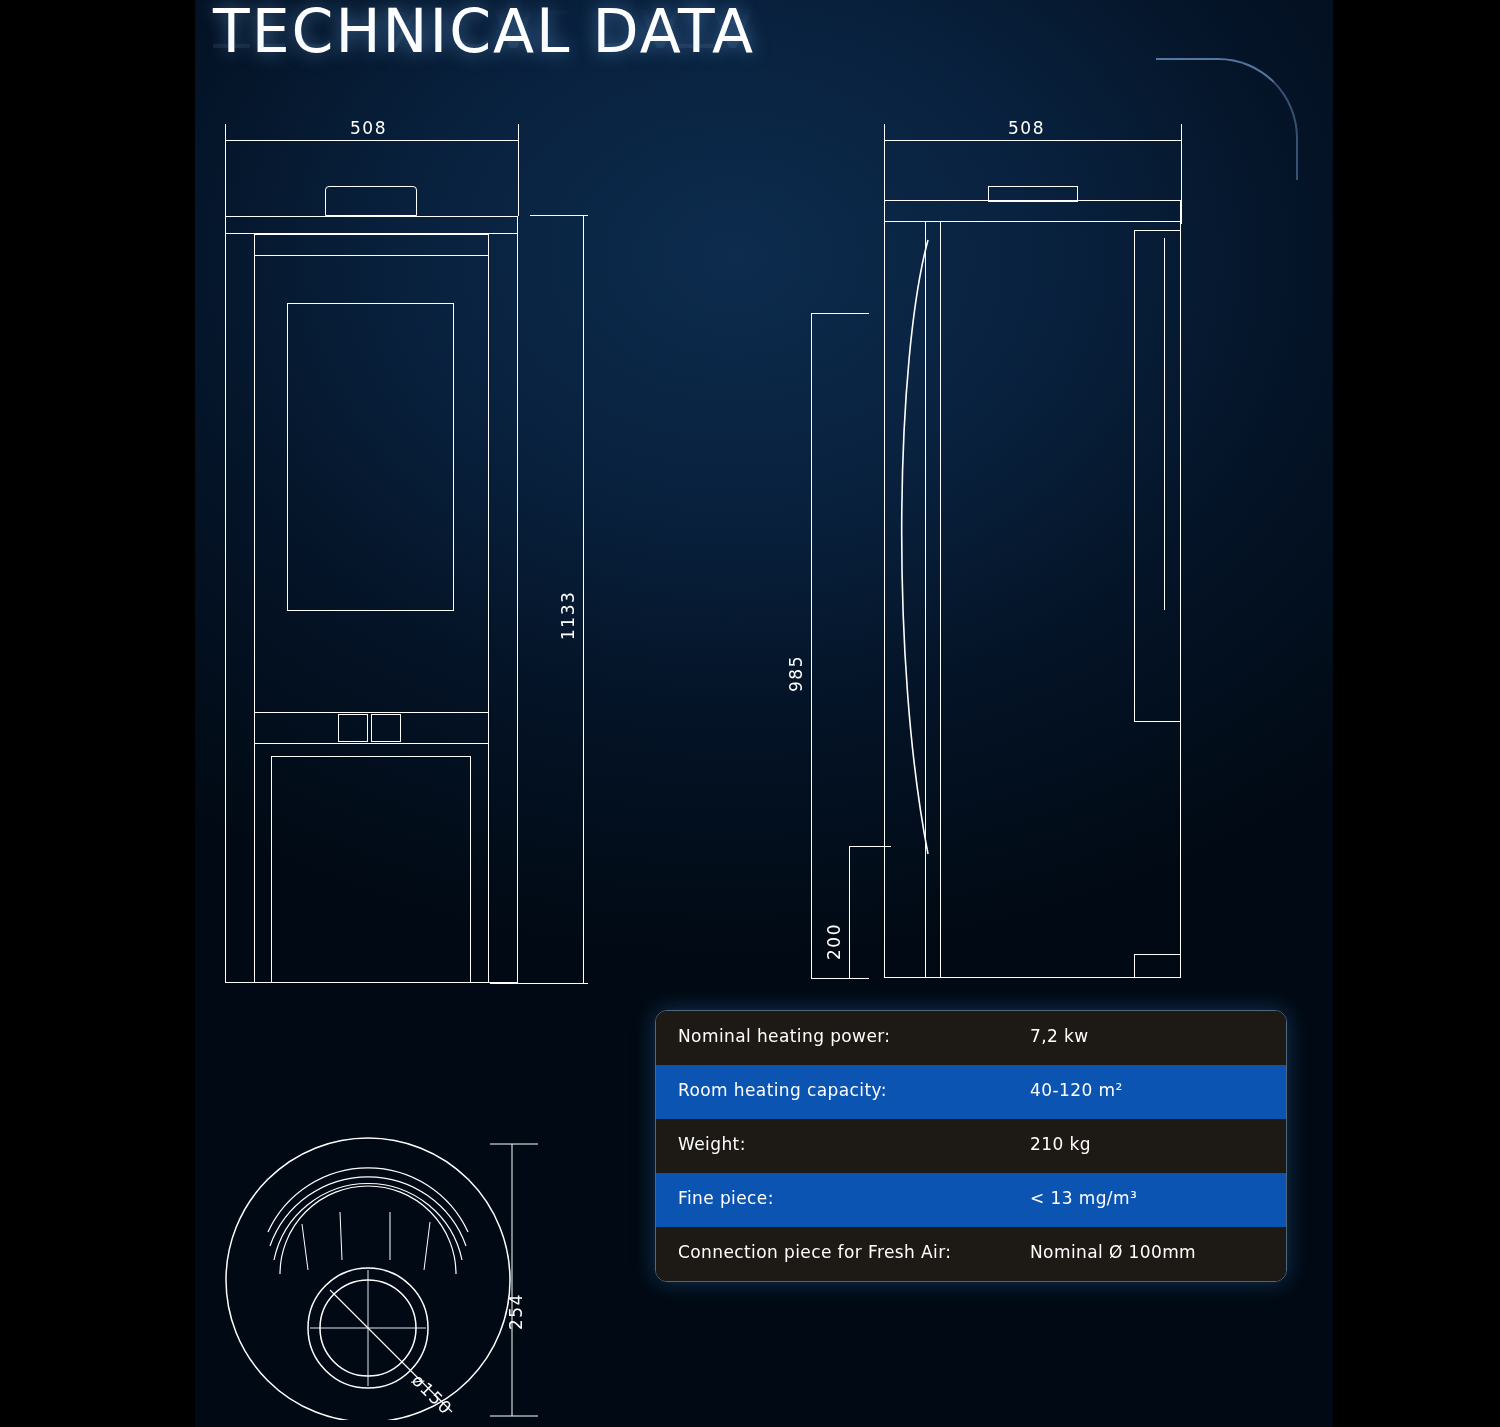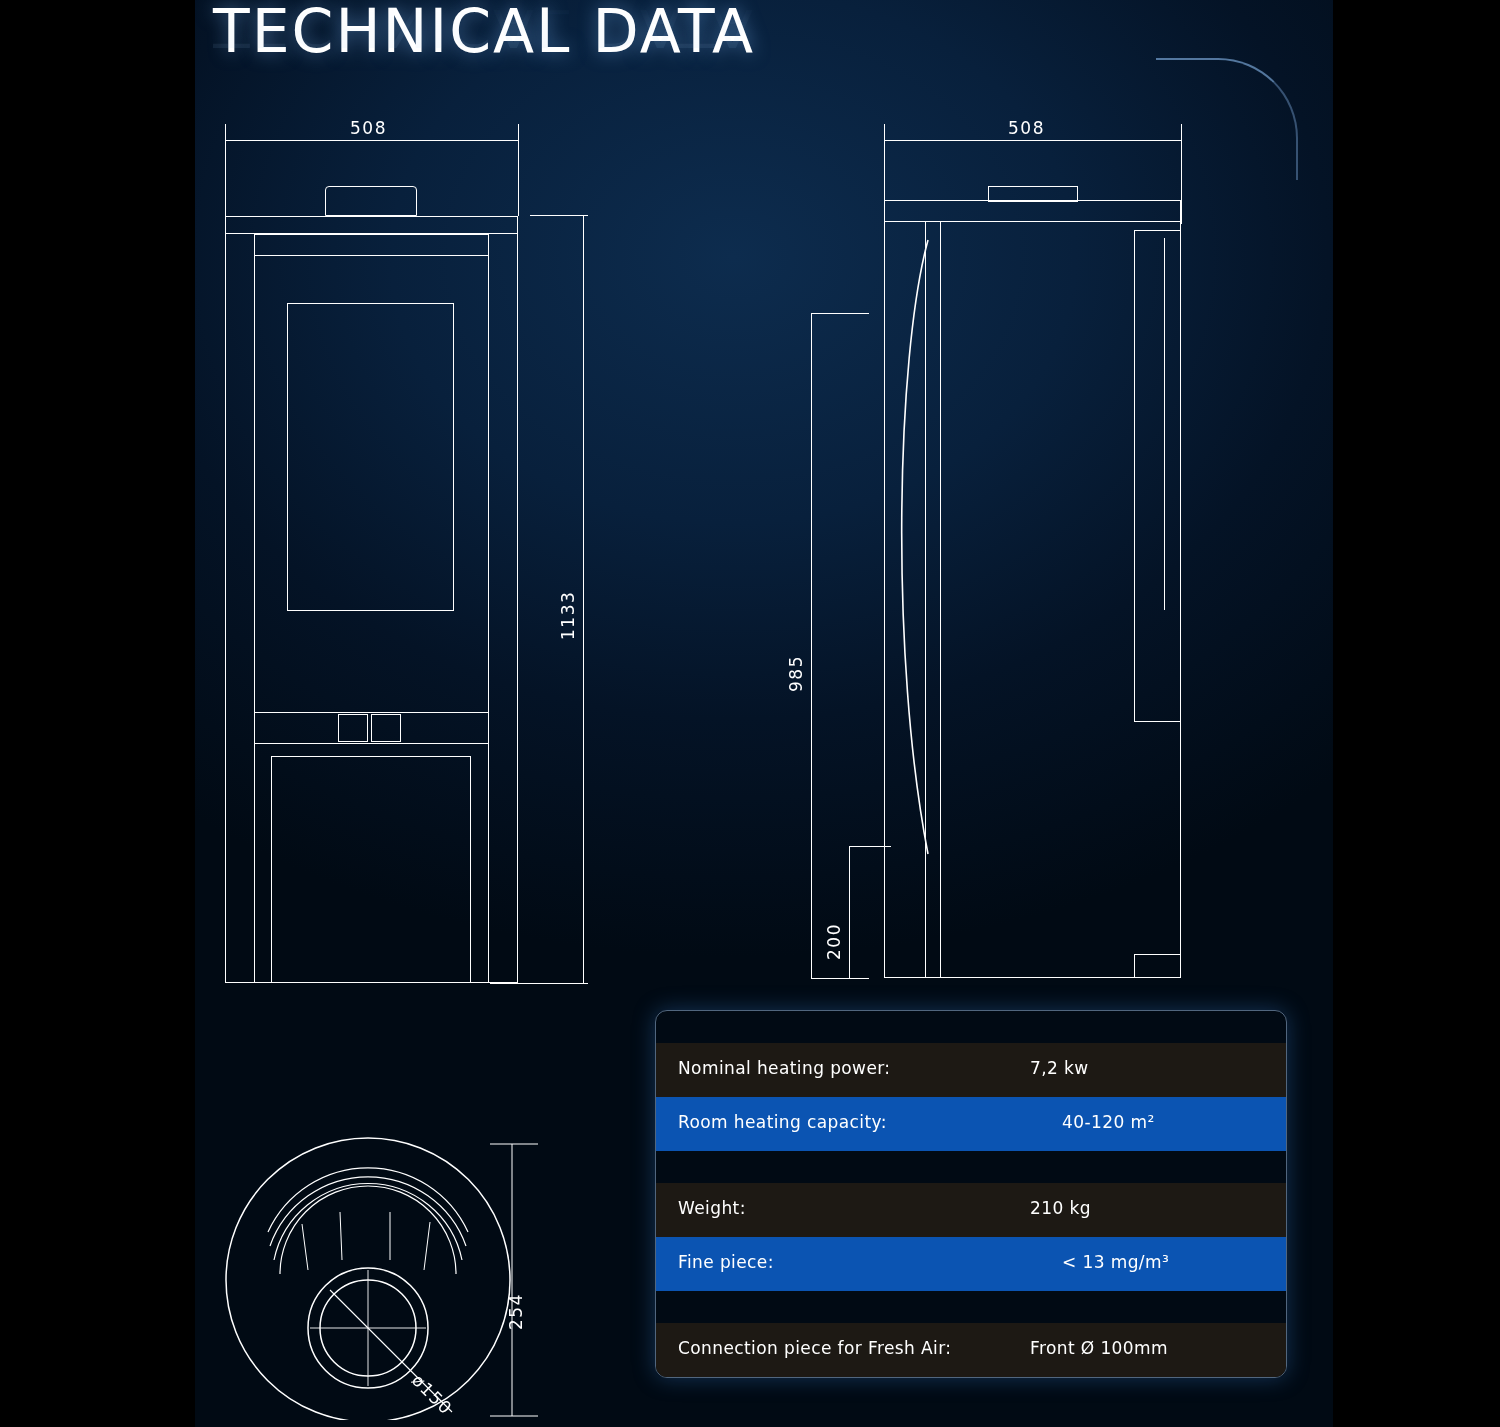--- a/index.html
+++ b/index.html
@@ -105,22 +105,22 @@
   .spec-row {
     display: flex;
     align-items: flex-start;
     min-height: 54px;
     box-sizing: border-box;
     padding: 13px 26px 13px 22px;
     font-size: 17px;
     letter-spacing: 0.4px;
     line-height: 1.45;
   }
-  .spec-row.dark { background: #1d1914; margin-top: 32px; }
-  .spec-row.blue { background: #0b54b2; gap: 32px; }
+  .spec-row.dark { background: #1d1914; }
+  .spec-row.blue { background: #0b54b2; }
   .spec-label { width: 352px; flex: none; color: #ffffff; }
   .spec-value { flex: 1; color: #ffffff; }
   .spec-value span { display: block; }
 </style>
 </head>
 <body>
 
 <div class="page">
 
   <div class="title">TECHNICAL DATA</div>
@@ -229,21 +229,21 @@
     </div>
     <div class="spec-row blue">
       <div class="spec-label">Fine piece:</div>
       <div class="spec-value">
           <span>&lt; 13 mg/m³</span>
         </div>
     </div>
     <div class="spec-row dark">
       <div class="spec-label">Connection piece for Fresh Air:</div>
       <div class="spec-value">
-          <span>Front Ø 100mm</span>
+          <span>Nominal Ø 100mm</span>
         </div>
     </div>
   </div>
 
   <div class="side-gutter left"></div>
   <div class="side-gutter right"></div>
 
 </div>
 
 </body></html>

